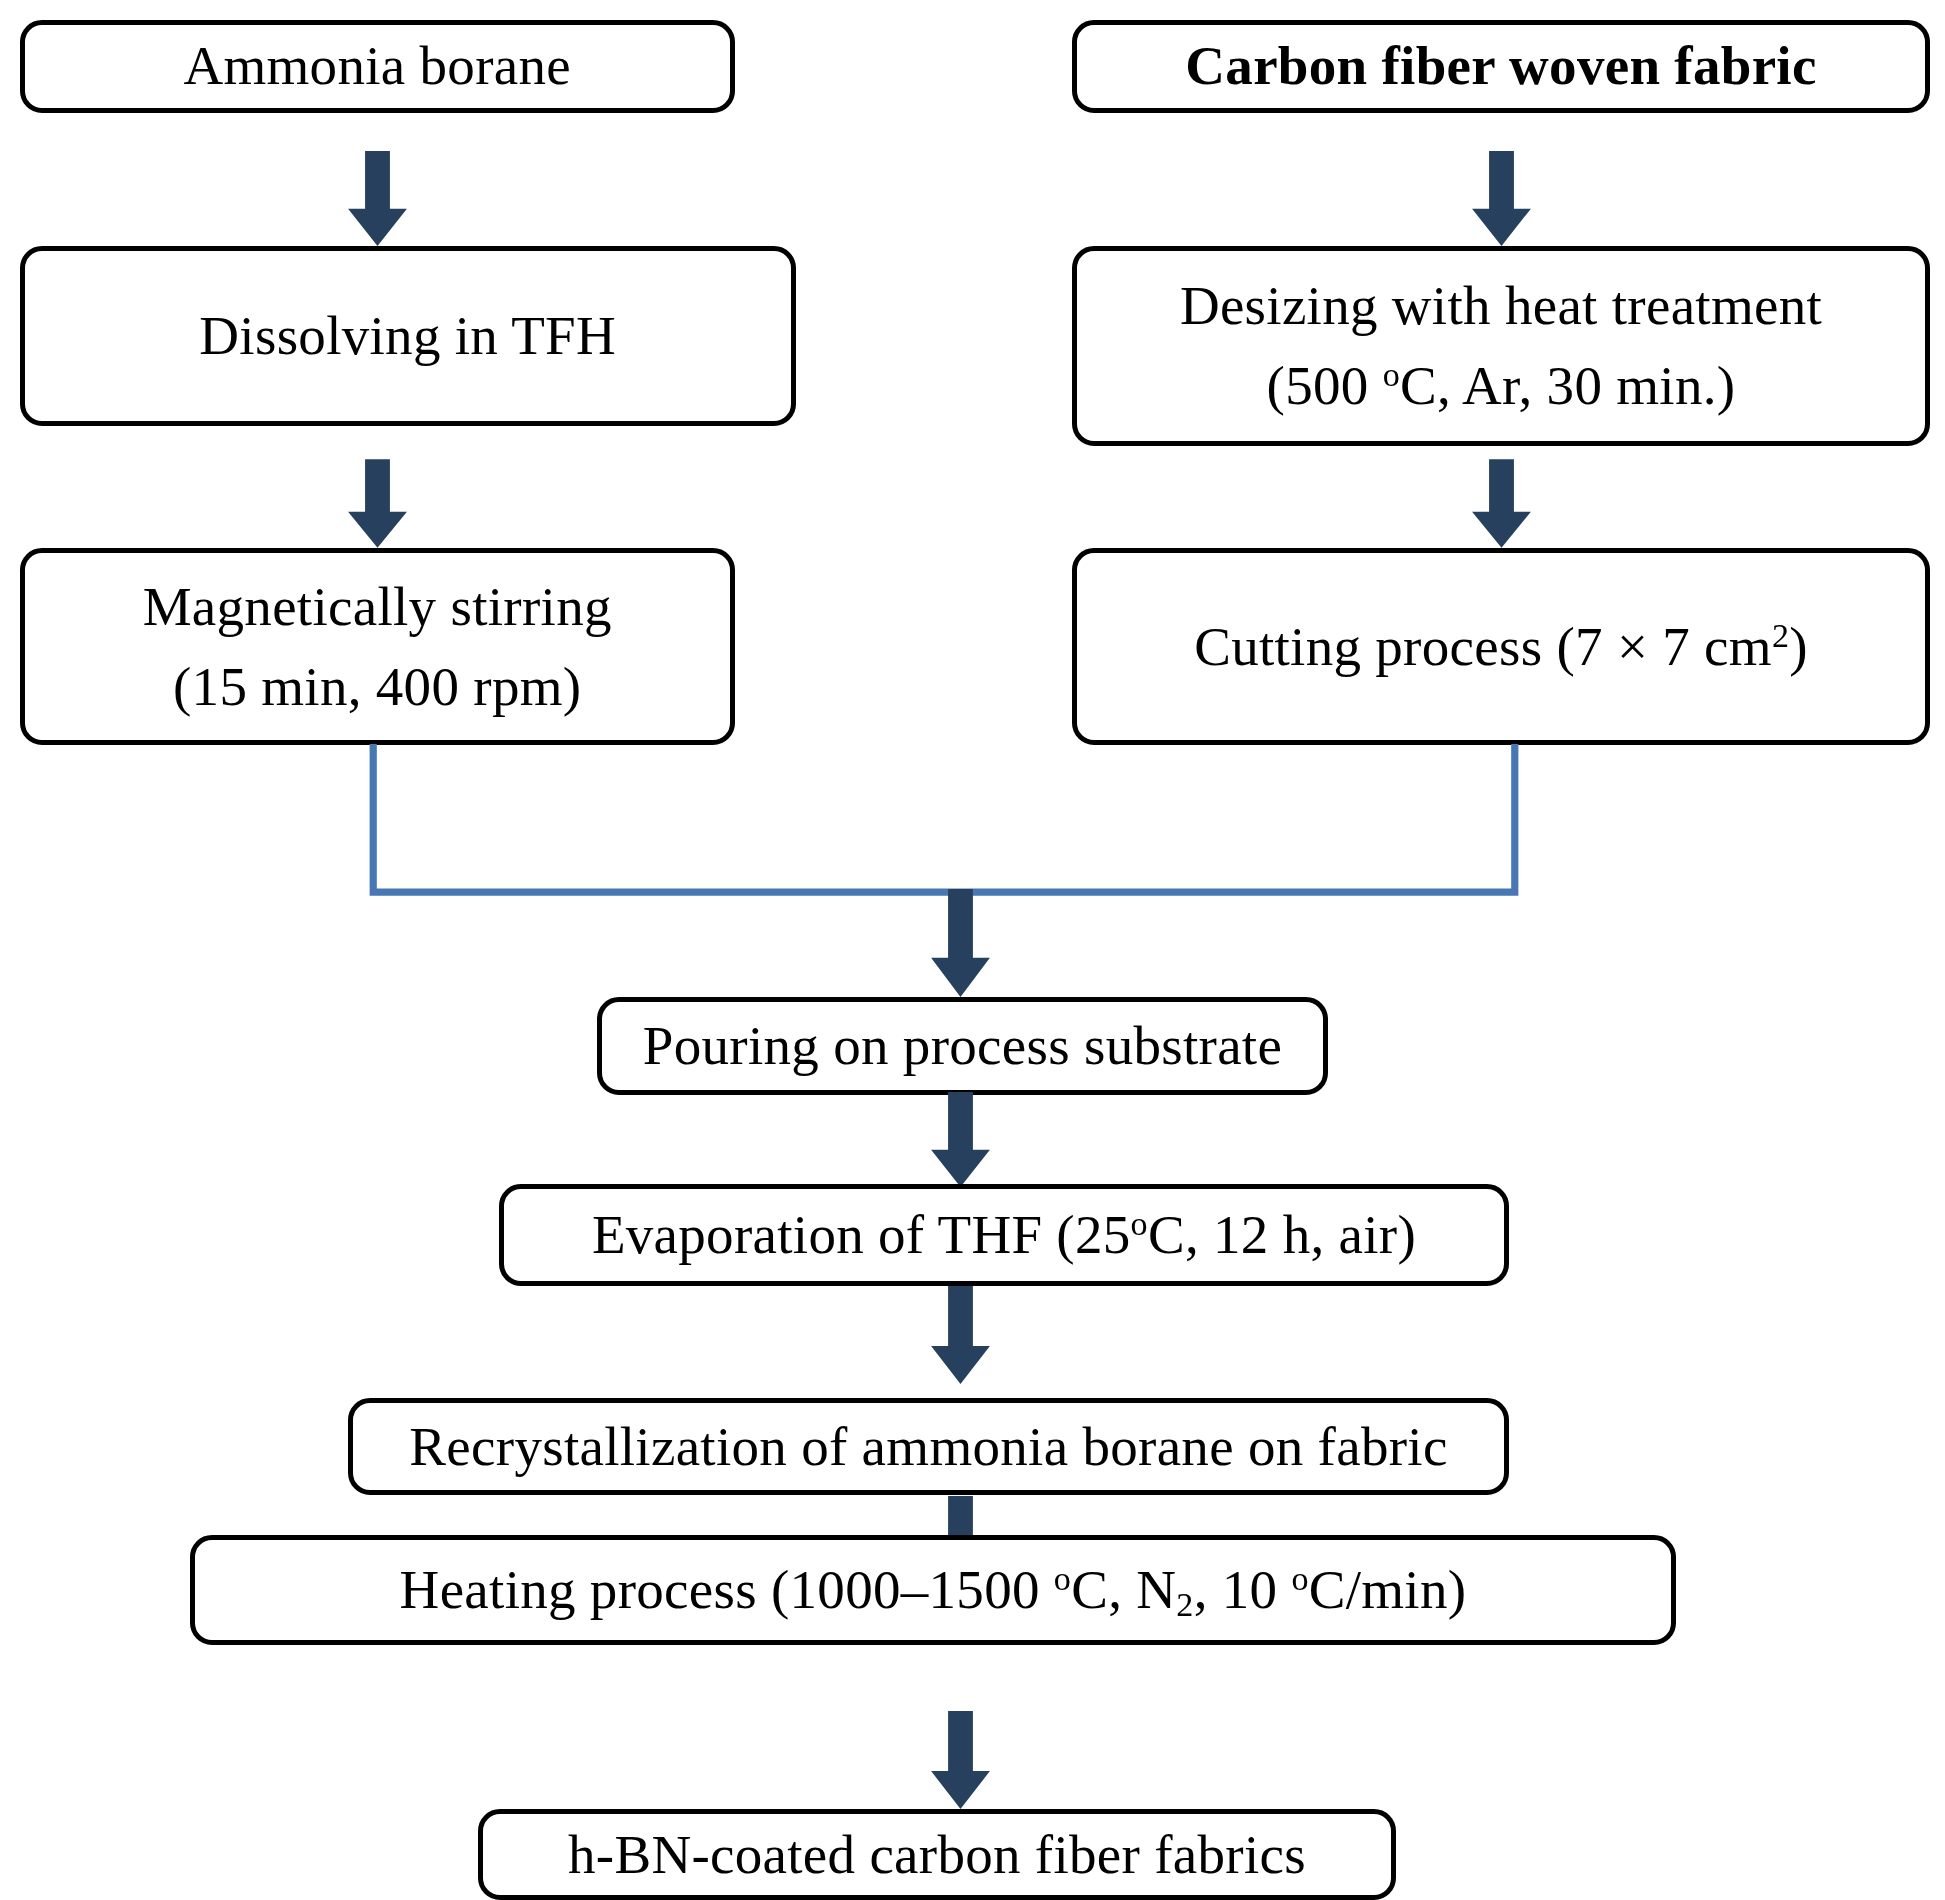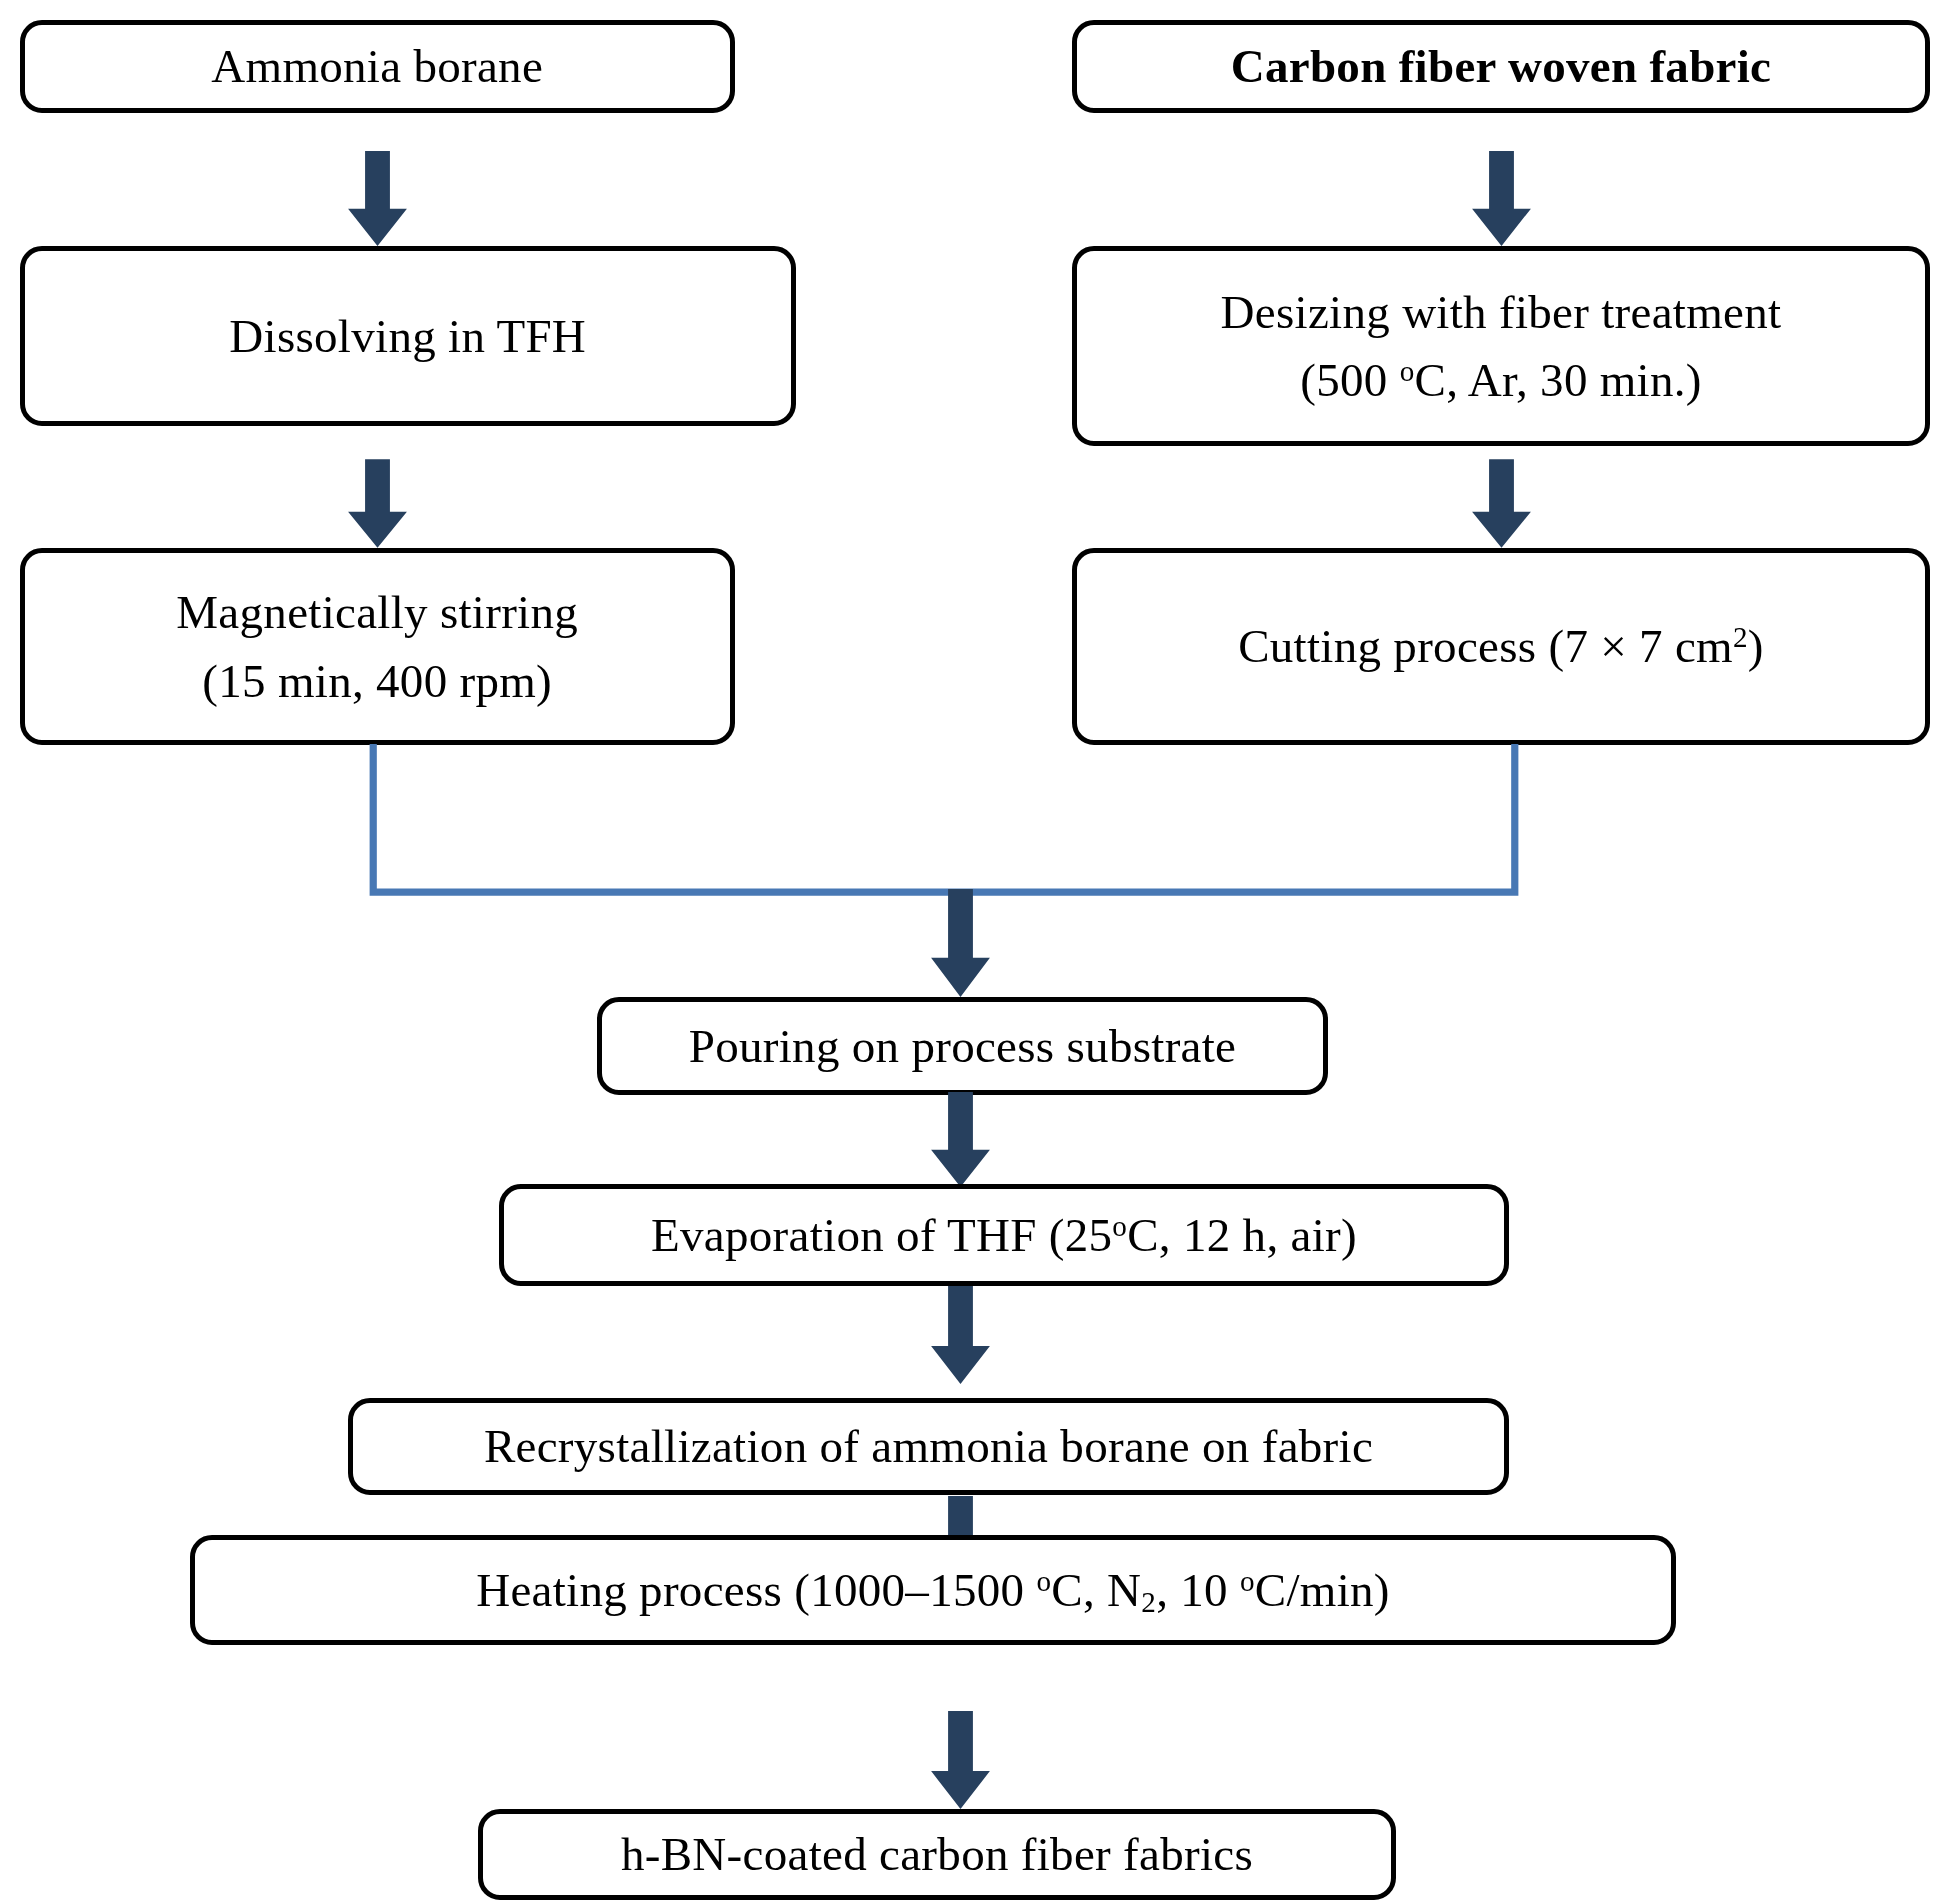--- a/index.html
+++ b/index.html
@@ -24,21 +24,21 @@
     border: 5.9px solid #000000;
     border-radius: 22px;
     background: #ffffff;
     display: flex;
     flex-direction: column;
     align-items: center;
     justify-content: center;
     text-align: center;
     color: #000000;
     line-height: 1.34;
-    font-size: 47px;
+    font-size: 55px;
     letter-spacing: 0.3px;
     padding: 0 15.7px;
   }
   .box .line {
     display: block;
     white-space: nowrap;
   }
   .box.two-line {
     line-height: 1.45;
   }
@@ -95,21 +95,21 @@
     <svg width="85" height="95" viewBox="0 0 130 145">
       <path d="M 46 0 L 84 0 L 84 88 L 110 88 L 65 145 L 20 88 L 46 88 Z" fill="#27405e"></path>
     </svg>
   </div>
 
   <div class="box" style="left:19.7px; top:246px; width:776px; height:180px;">
     <span class="line">Dissolving in TFH</span>
   </div>
 
   <div class="box two-line" style="left:1072px; top:246px; width:858px; height:200px;">
-    <span class="line">Desizing with fiber treatment</span>
+    <span class="line">Desizing with heat treatment</span>
     <span class="line"><span>(500 </span><sup class="deg">o</sup><span>C, Ar, 30 min.)</span></span>
   </div>
 
   <div class="arrow" style="left:335px; top:459px; width:85px; height:89px;">
     <svg width="85" height="89" viewBox="0 0 130 135">
       <path d="M 46 0 L 84 0 L 84 80 L 110 80 L 65 135 L 20 80 L 46 80 Z" fill="#27405e"></path>
     </svg>
   </div>
 
   <div class="arrow" style="left:1459px; top:459px; width:85px; height:89px;">

